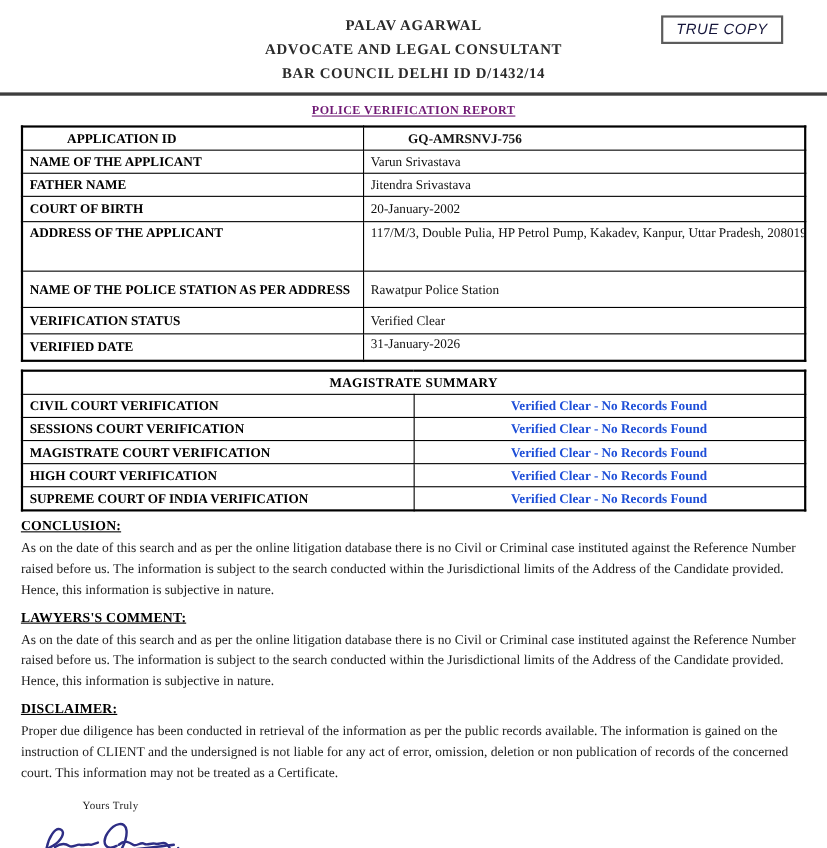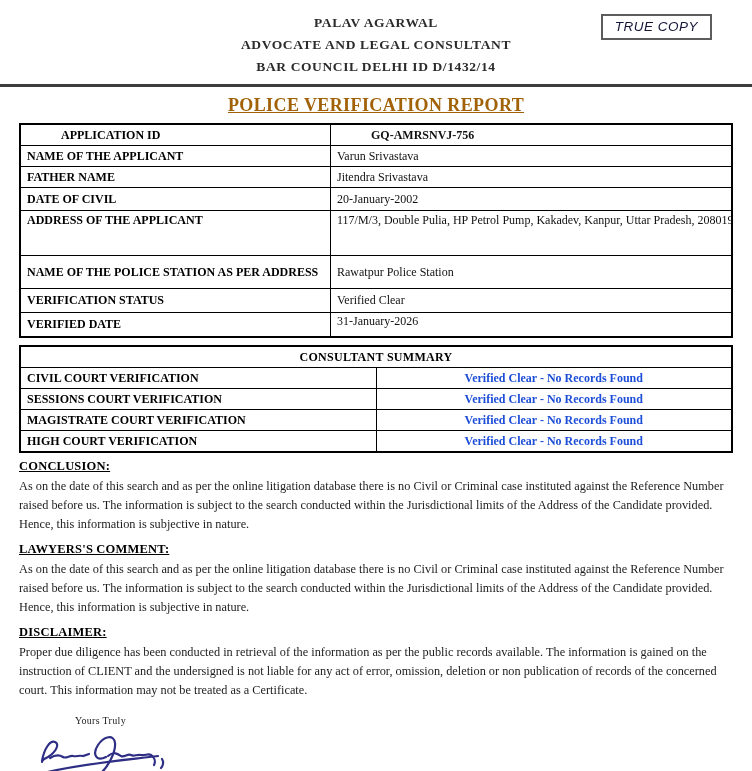--- a/index.html
+++ b/index.html
@@ -36,24 +36,24 @@
   }
   .head-rule{
     margin:6px 0 0 0;
     border:0;height:3px;
     background:#3d3d3d;
   }
   .report-title{
     text-align:center;
     font-weight:bold;
     text-decoration:underline;
-    font-size:18px;
+    font-size:11px;
     letter-spacing:0.4px;
     margin:8px 0 7px 0;
-    color:#a16207;
+    color:#701a75;
   }
   
   table{
     width:714px;
     margin:0 auto;
     border-collapse:collapse;
     table-layout:fixed;
   }
   table{border:2px solid #000;}
   td{
@@ -134,21 +134,21 @@
     </tr>
     <tr>
       <td class="lbl">NAME OF THE APPLICANT</td>
       <td class="val">Varun Srivastava</td>
     </tr>
     <tr>
       <td class="lbl">FATHER NAME</td>
       <td class="val">Jitendra Srivastava</td>
     </tr>
     <tr>
-      <td class="lbl">DATE OF CIVIL</td>
+      <td class="lbl">COURT OF BIRTH</td>
       <td class="val">20-January-2002</td>
     </tr>
     <tr>
       <td class="lbl">ADDRESS OF THE APPLICANT</td>
       <td class="val">117/M/3, Double Pulia, HP Petrol Pump, Kakadev, Kanpur, Uttar Pradesh, 208019</td>
     </tr>
     <tr>
       <td class="lbl">NAME OF THE POLICE STATION AS PER ADDRESS</td>
       <td class="val">Rawatpur Police Station</td>
     </tr>
@@ -159,36 +159,40 @@
     <tr>
       <td class="lbl">VERIFIED DATE</td>
       <td class="val">31-January-2026</td>
     </tr>
   </tbody>
     </table>
 
   <table class="summary-table">
     <tbody>
         <tr>
-      <td class="hdr" colspan="2">CONSULTANT SUMMARY</td>
+      <td class="hdr" colspan="2">MAGISTRATE SUMMARY</td>
     </tr>
     <tr>
       <td class="lbl">CIVIL COURT VERIFICATION</td>
       <td class="val">Verified Clear - No Records Found</td>
     </tr>
     <tr>
       <td class="lbl">SESSIONS COURT VERIFICATION</td>
       <td class="val">Verified Clear - No Records Found</td>
     </tr>
     <tr>
       <td class="lbl">MAGISTRATE COURT VERIFICATION</td>
       <td class="val">Verified Clear - No Records Found</td>
     </tr>
     <tr>
       <td class="lbl">HIGH COURT VERIFICATION</td>
+      <td class="val">Verified Clear - No Records Found</td>
+    </tr>
+    <tr>
+      <td class="lbl">SUPREME COURT OF INDIA VERIFICATION</td>
       <td class="val">Verified Clear - No Records Found</td>
     </tr>
   </tbody>
     </table>
 
   <div class="sections">
     <div class="sec-heading first">CONCLUSION:</div>
     <p class="sec-body">As on the date of this search and as per the online litigation database there is no Civil or Criminal case instituted against the Reference Number raised before us. The information is subject to the search conducted within the Jurisdictional limits of the Address of the Candidate provided. Hence, this information is subjective in nature.</p>
 
     <div class="sec-heading">LAWYERS'S COMMENT:</div>

